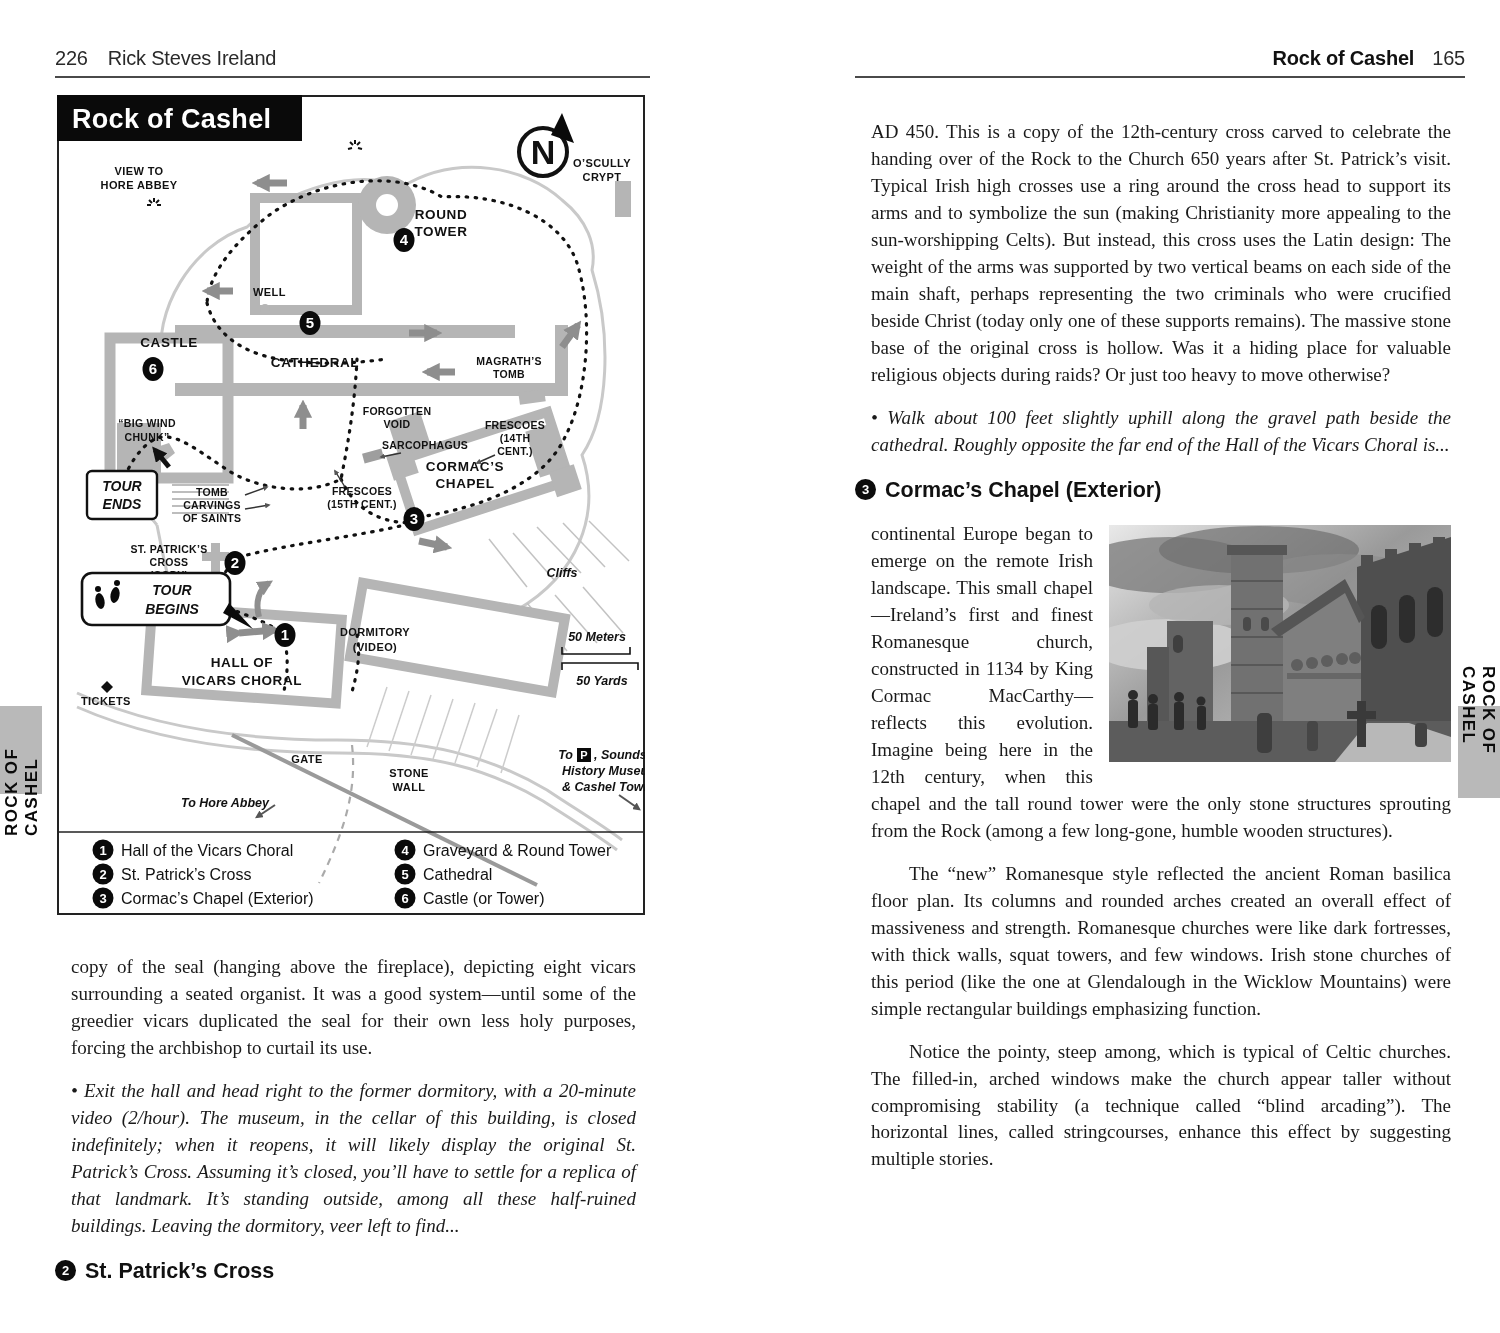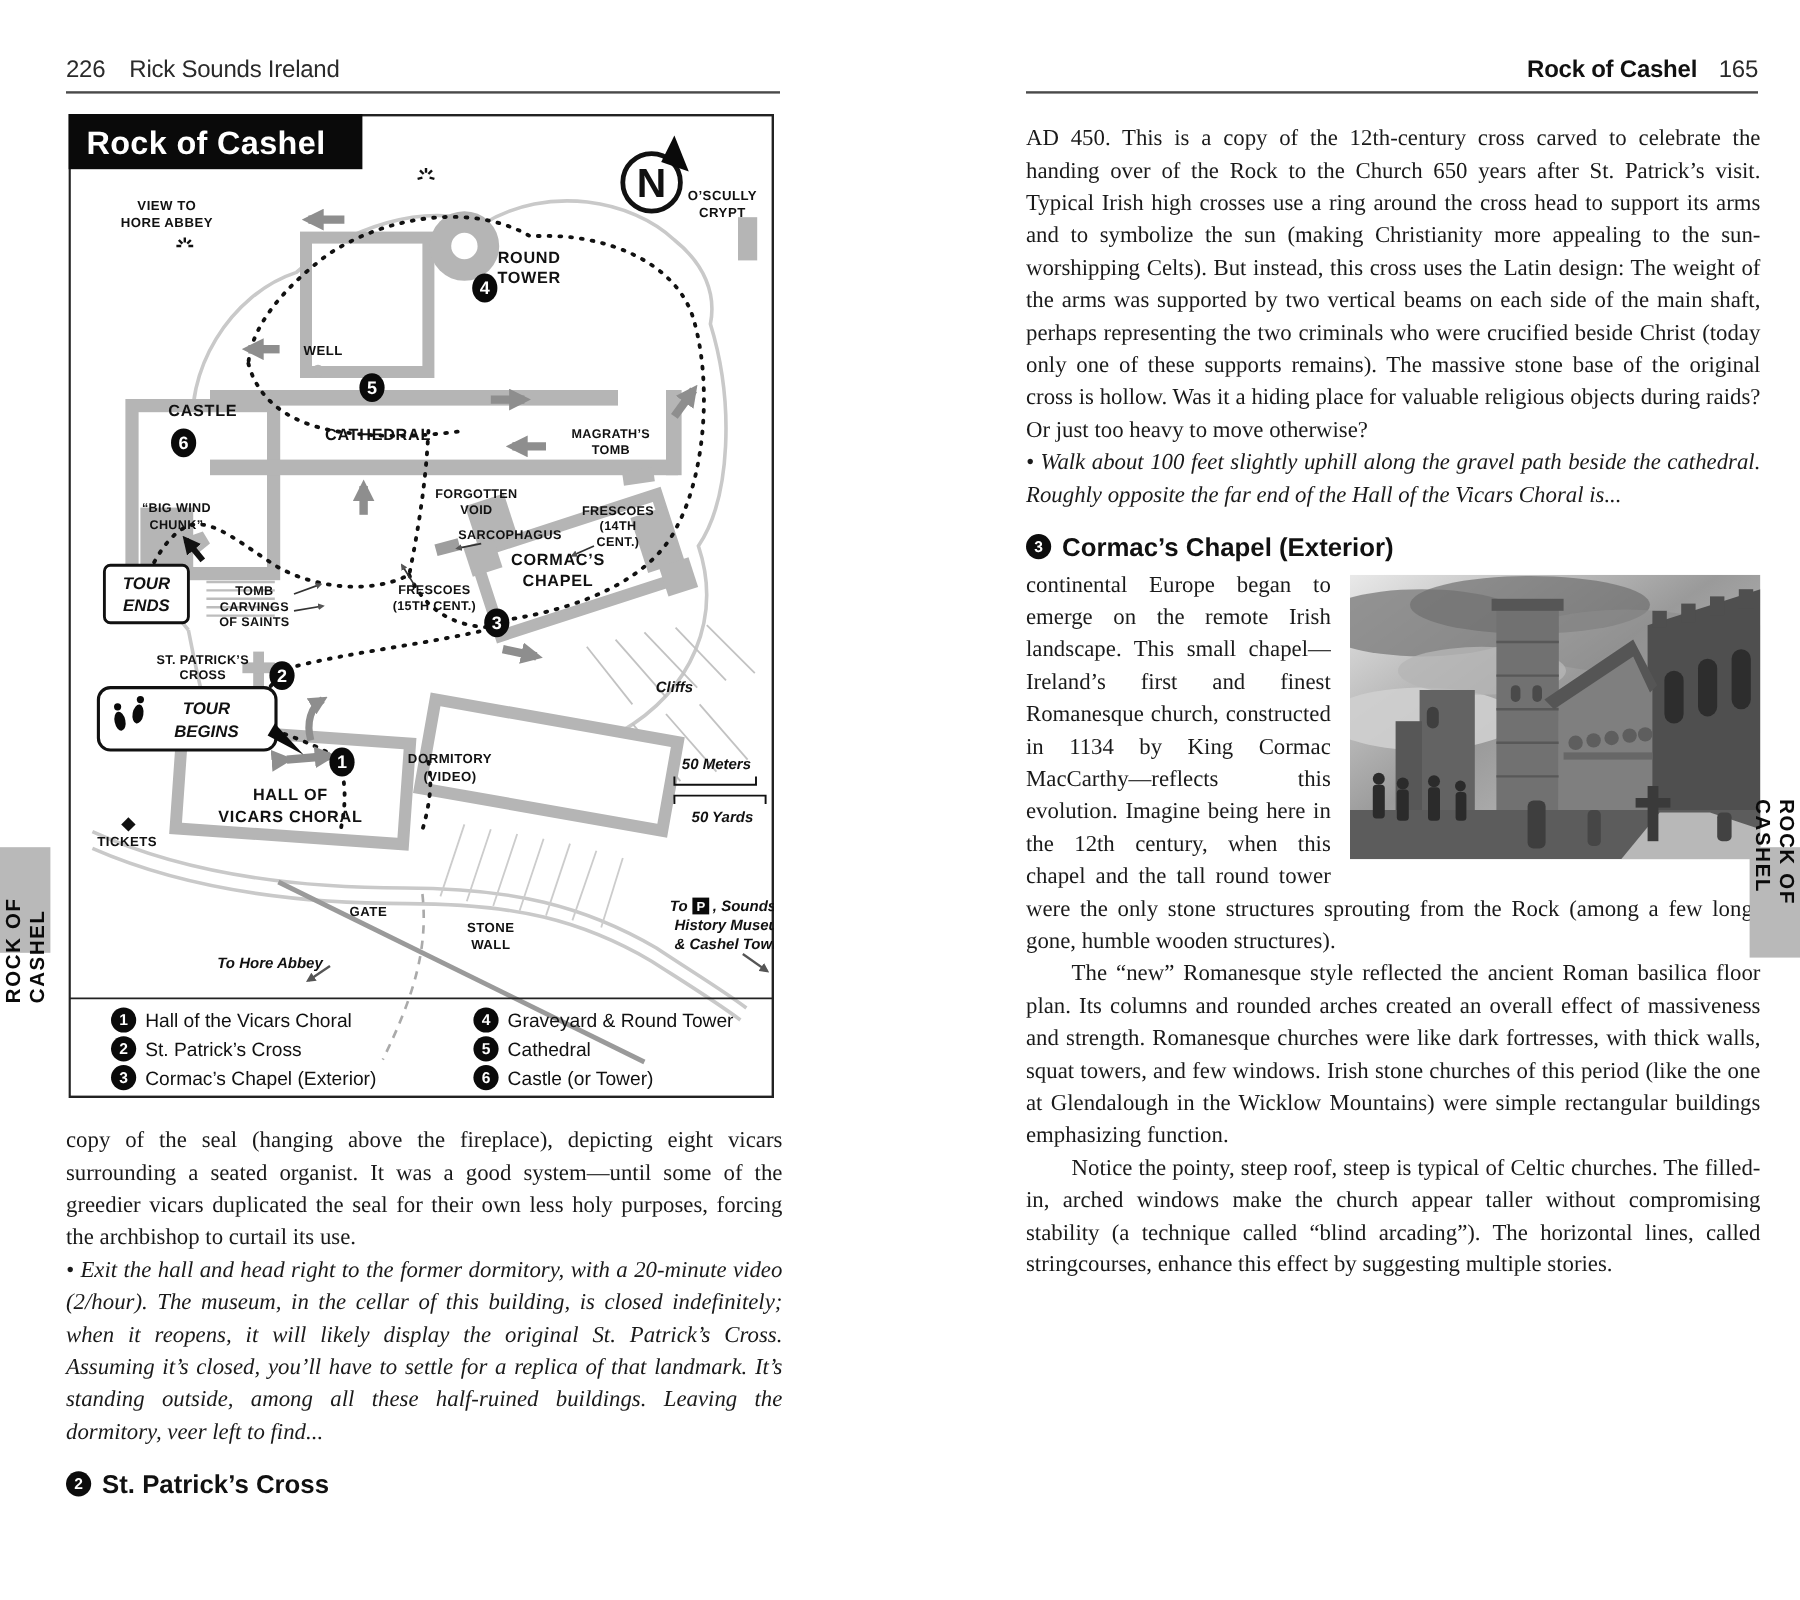--- a/index.html
+++ b/index.html
@@ -5,21 +5,21 @@
   html,body{margin:0;padding:0;background:#ffffff;}
   .canvas{position:relative;width:1500px;height:1333px;background:#ffffff;overflow:hidden;
           font-family:"Liberation Serif",serif;color:#1a1a1a;}
   
   .runhead{position:absolute;top:44px;height:26px;display:flex;align-items:flex-end;
            font-family:"Liberation Sans",sans-serif;font-size:20px;color:#2a2a2a;letter-spacing:-0.2px;text-align:right;}
   .runhead .pgnum{font-weight:500;}
   .runhead-rule{position:absolute;height:2px;background:#4a4a4a;}
   
   .col{position:absolute;font-size:19px;line-height:1.42;text-align:justify;}
-  .col p{margin:0;}
+  .col p{margin:16px;}
   .col .ital{font-style:italic;}
   .col .bold{font-weight:normal;}
   .col .indent{text-indent:38px;}
   .sechead{font-family:"Liberation Sans",sans-serif;font-weight:700;font-size:21.5px;
            color:#111;margin:14px 0 4px 0;text-align:left;display:flex;align-items:center;}
   .numcirc{display:inline-flex;align-items:center;justify-content:center;width:21px;height:21px;
            border-radius:50%;background:#0c0c0c;color:#fff;font:700 13px "Liberation Sans",sans-serif;
            margin-right:9px;flex:0 0 auto;}
   .photo-float{float:right;width:342px;height:237px;margin:4px 0 10px 16px;}
   
@@ -39,21 +39,21 @@
   .mtitle{font:700 27px "Liberation Sans",sans-serif;fill:#fff;letter-spacing:.3px;}
   .mN{font:700 34px "Liberation Sans",sans-serif;fill:#111;}
 </style>
 </head>
 <body>
 
 <div class="canvas">
 
   <div class="runhead" style="left:55px;width:595px;justify-content:flex-start;gap:20px;">
     <span class="pgnum">226</span>
-    <span>Rick Sounds Ireland</span>
+    <span>Rick Steves Ireland</span>
   </div>
   <div class="runhead-rule" style="left:55px;top:76px;width:595px;"></div>
 
   <div class="runhead" style="left:855px;width:610px;justify-content:flex-end;gap:18px;">
     <span style="font-weight:700;color:#111;">Rock of Cashel</span>
     <span class="pgnum">165</span>
   </div>
   <div class="runhead-rule" style="left:855px;top:76px;width:610px;"></div>
 
   <svg style="position:absolute;left:57px;top:95px;" width="588" height="820" viewBox="0 0 588 820">
@@ -405,21 +405,21 @@
               <rect x="39" y="179" width="10" height="26" rx="3"></rect>
             <circle cx="70" cy="172" r="5"></circle>
               <rect x="65" y="177" width="10" height="28" rx="3"></rect>
             <circle cx="92" cy="176" r="4.5"></circle>
               <rect x="88" y="181" width="9" height="24" rx="3"></rect>
           </g>
         </svg>
       </span><span>continental Europe began to emerge on the remote Irish landscape. This small chapel—Ireland’s first and finest Romanesque church, constructed in 1134 by King Cormac MacCarthy—reflects this evolution. Imagine being here in the 12th century, when this chapel and the tall round tower were the only stone structures sprouting from the Rock (among a few long-gone, humble wooden structures).</span>
     </p>
     <p class="indent" style="clear:left;">The “new” Romanesque style reflected the ancient Roman basilica floor plan. Its columns and rounded arches created an overall effect of massiveness and strength. Romanesque churches were like dark fortresses, with thick walls, squat towers, and few windows. Irish stone churches of this period (like the one at Glendalough in the Wicklow Mountains) were simple rectangular buildings emphasizing function.</p>
-    <p class="indent">Notice the pointy, steep roof, steep is typical of Celtic churches. The filled-in, arched windows make the church appear taller without compromising stability (a technique called “blind arcading”). The horizontal lines, called stringcourses, enhance this effect by suggesting multiple stories.</p>
+    <p class="indent">Notice the pointy, steep among, which is typical of Celtic churches. The filled-in, arched windows make the church appear taller without compromising stability (a technique called “blind arcading”). The horizontal lines, called stringcourses, enhance this effect by suggesting multiple stories.</p>
   </div>
 
   <div class="tabblock" style="left:0;top:706px;width:42px;height:88px;"></div>
   <div class="vtab flip" style="left:5px;top:666px;width:34px;height:170px;">ROCK OF CASHEL</div>
 
   <div class="tabblock" style="left:1458px;top:706px;width:42px;height:92px;"></div>
   <div class="vtab" style="left:1461px;top:666px;width:34px;height:170px;">ROCK OF CASHEL</div>
 
 </div>
 

